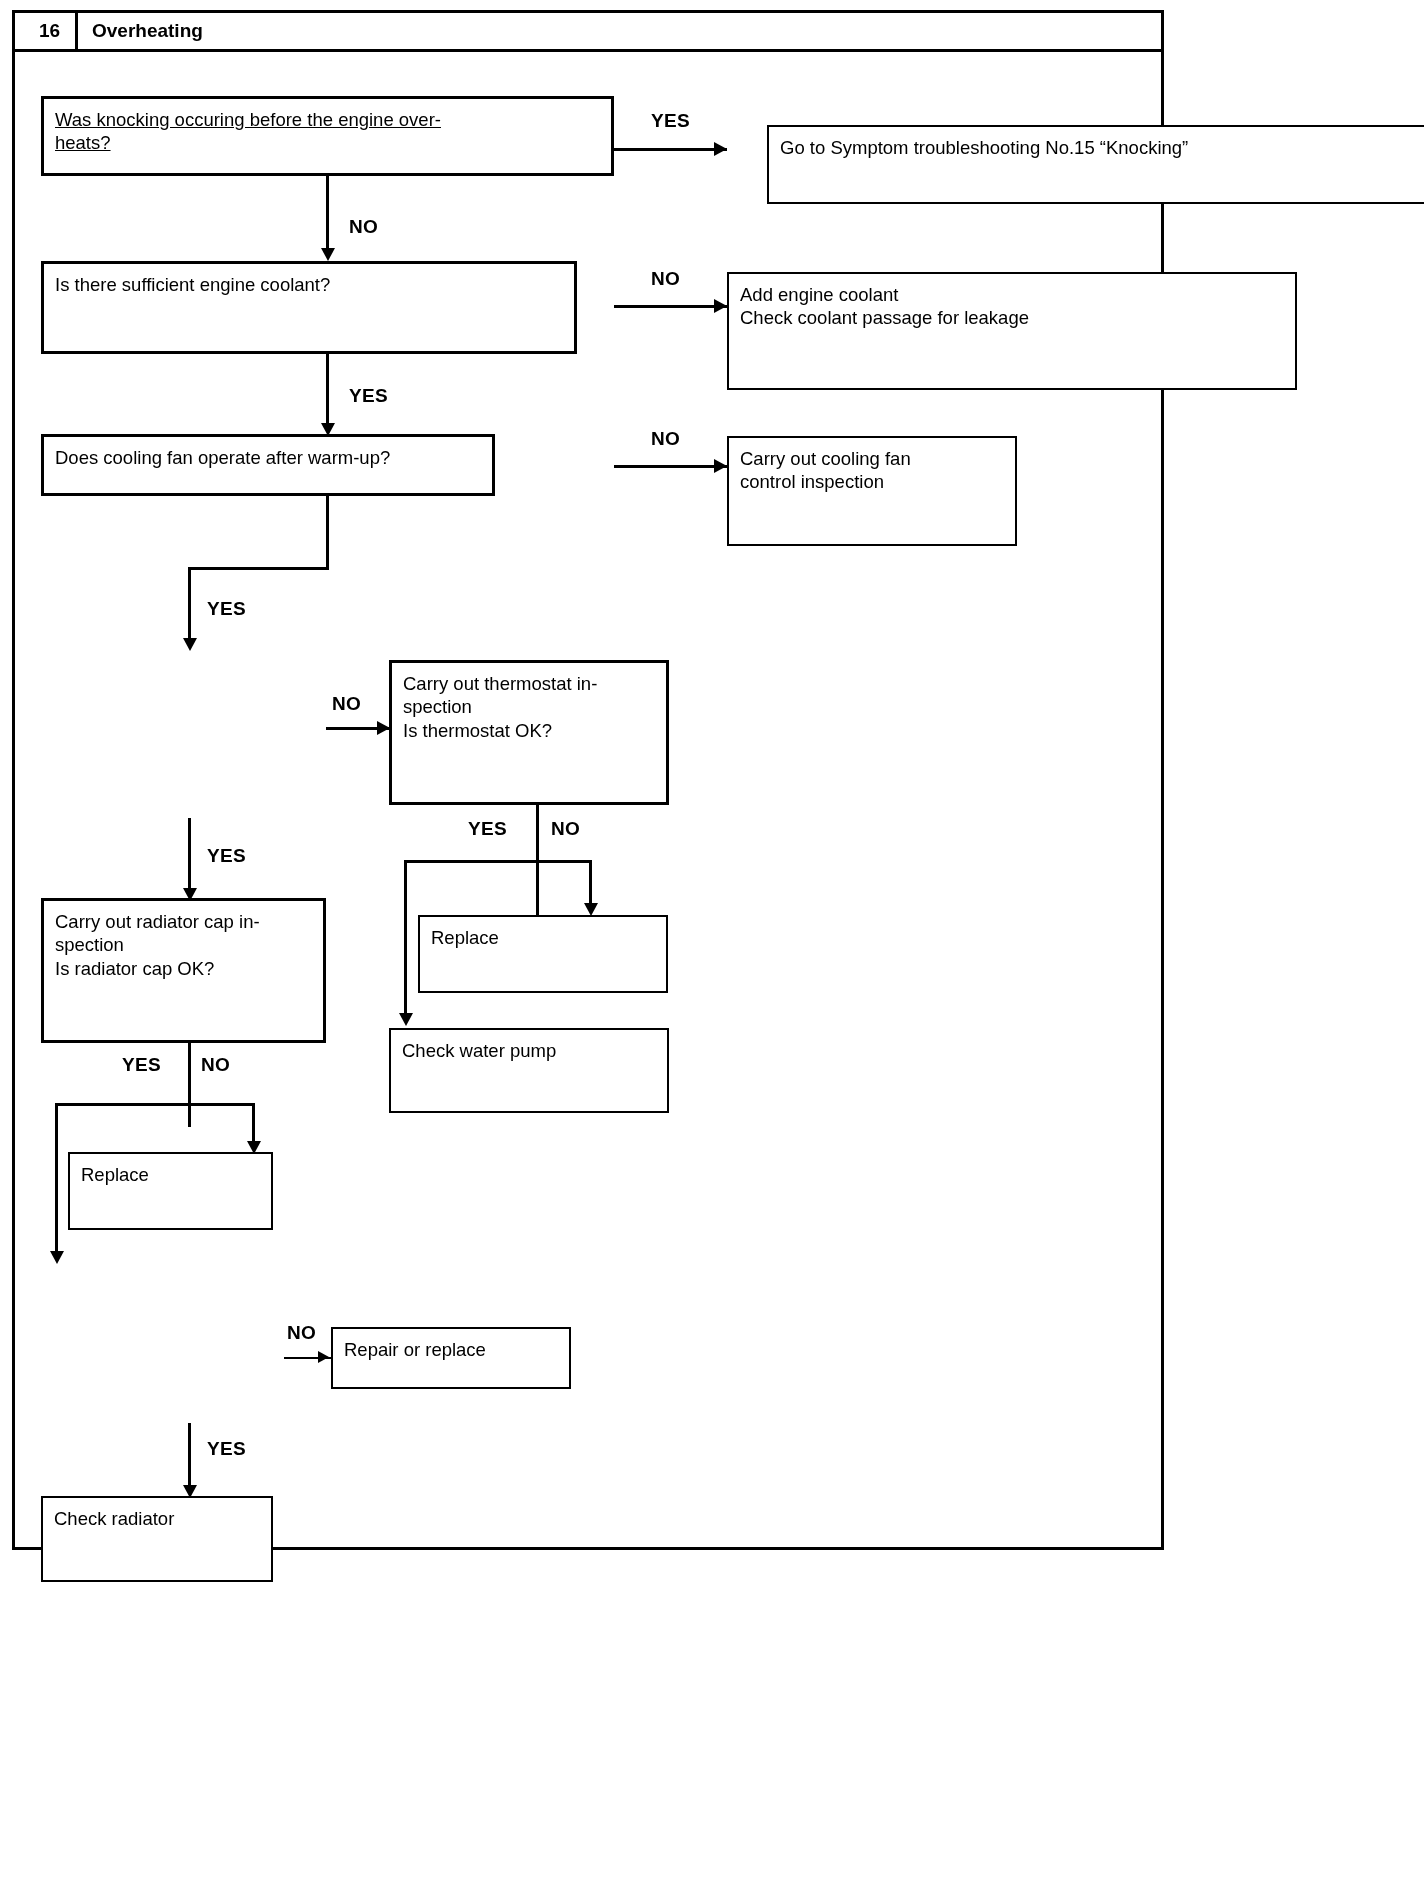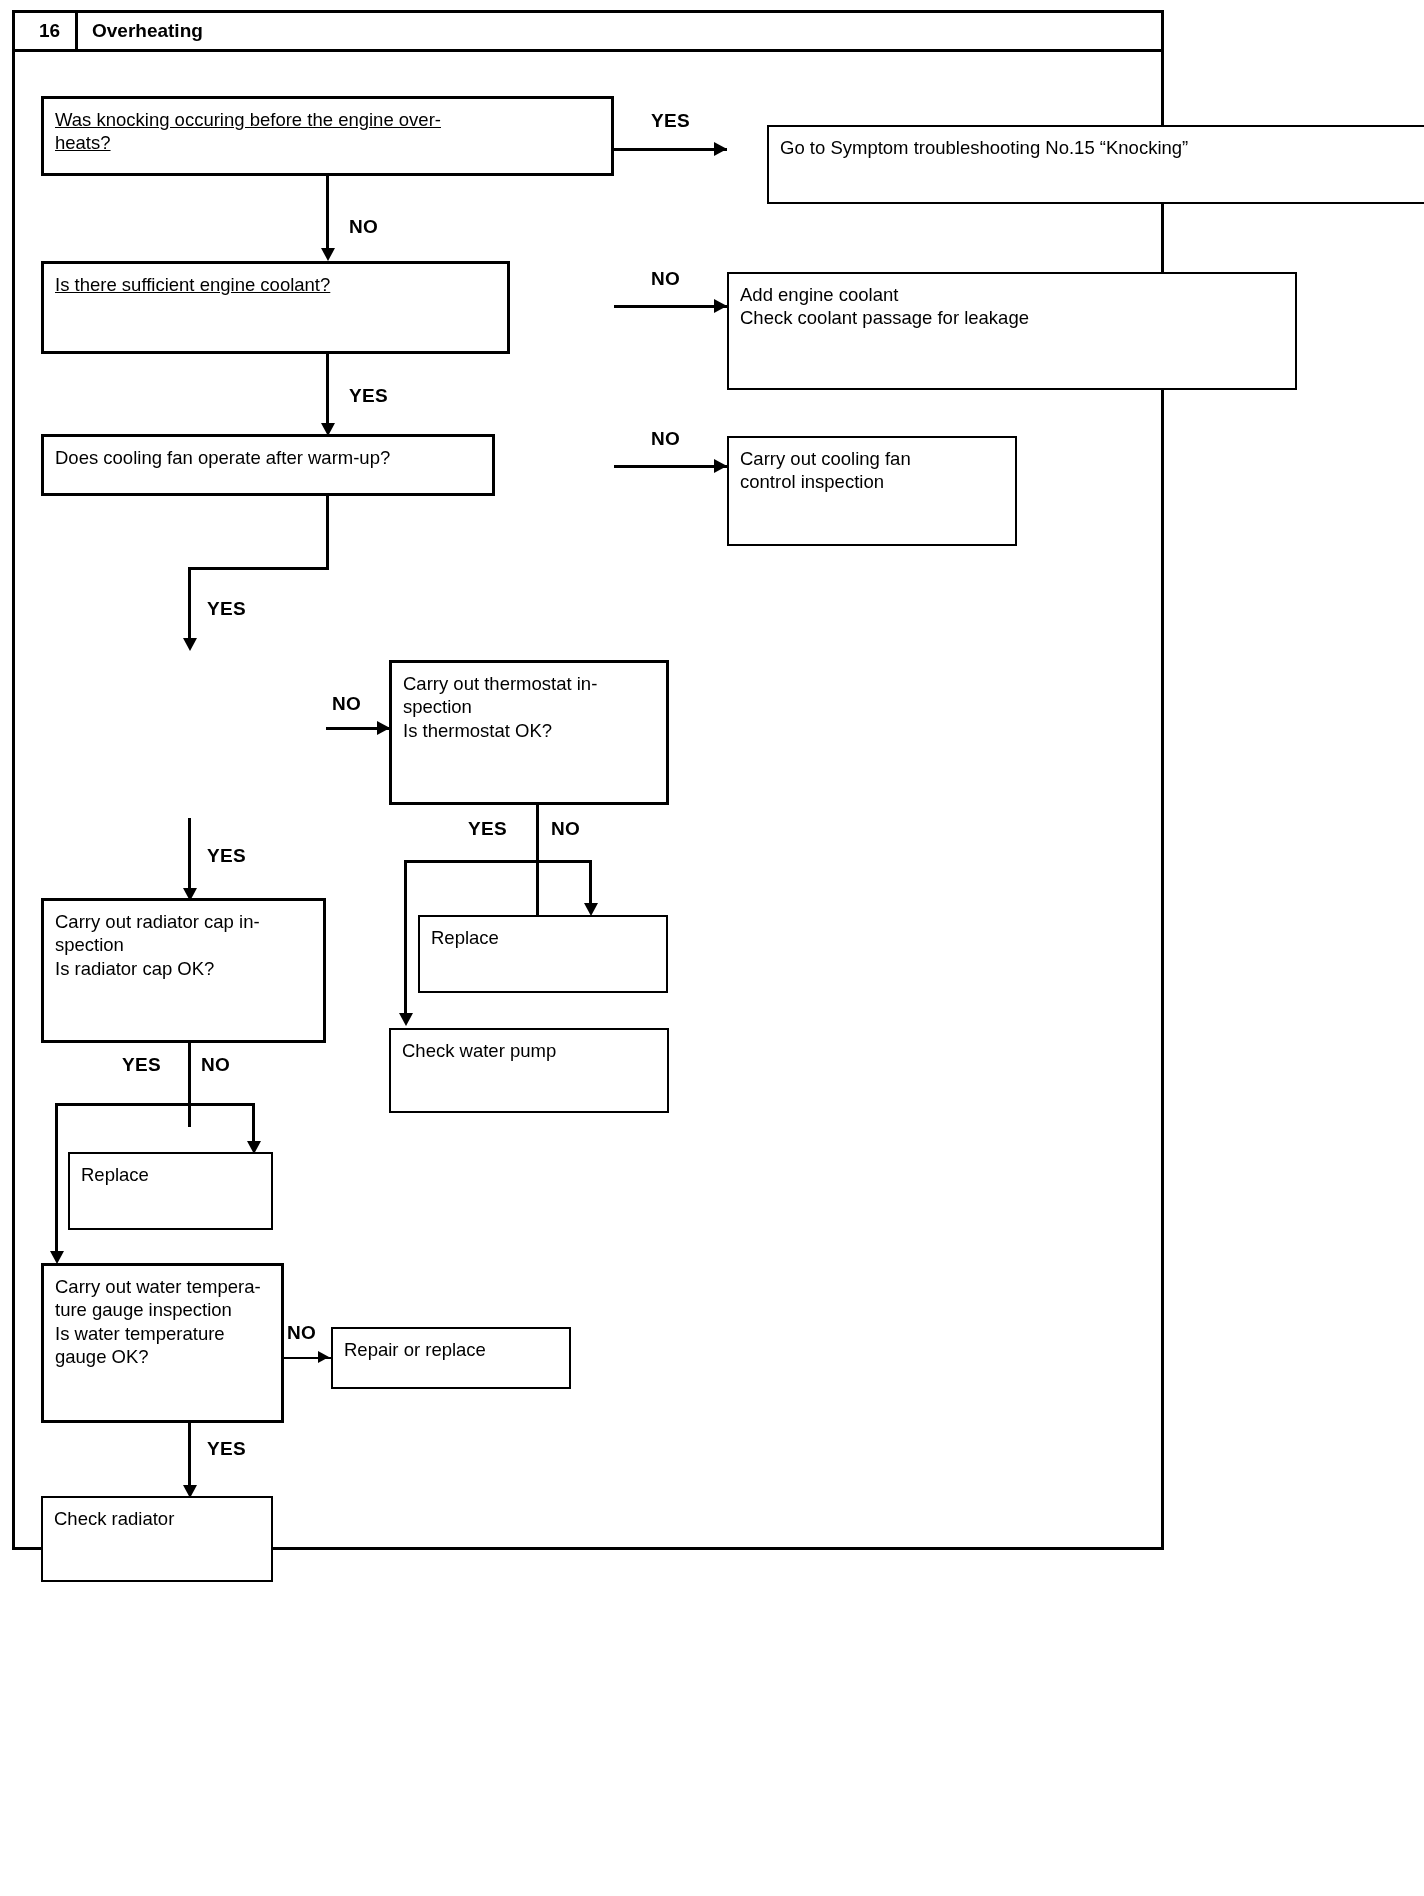--- a/index.html
+++ b/index.html
@@ -125,21 +125,21 @@
   <div class="hline" style="left:614px; top:148px; width:113px;"></div>
   <div class="arrow-right" style="left:714px; top:142px;"></div>
   <div class="lbl" style="left:651px; top:110px;">YES</div>
 
   <div class="node thin" style="left:727px; top:125px; width:688px; height:79px;margin-left:40px;">Go to Symptom troubleshooting No.15 “Knocking”</div>
 
   <div class="vline" style="left:326px; top:176px; height:78px;"></div>
   <div class="arrow-down" style="left:321px; top:248px;"></div>
   <div class="lbl" style="left:349px; top:216px;">NO</div>
 
-  <div class="node" style="left:41px; top:261px; width:469px; height:93px;text-decoration:underline;">Is there sufficient engine coolant?</div>
+  <div class="node" style="left:41px; top:261px; width:536px; height:93px;">Is there sufficient engine coolant?</div>
 
   <div class="hline" style="left:614px; top:305px; width:113px;"></div>
   <div class="arrow-right" style="left:714px; top:299px;"></div>
   <div class="lbl" style="left:651px; top:268px;">NO</div>
 
   <div class="node thin" style="left:727px; top:272px; width:570px; height:118px;">Add engine coolant
 Check coolant passage for leakage</div>
 
   <div class="vline" style="left:326px; top:354px; height:75px;"></div>
   <div class="arrow-down" style="left:321px; top:423px;"></div>
@@ -201,24 +201,20 @@
   <div class="hline" style="left:55px; top:1103px; width:136px;"></div>
   <div class="vline" style="left:55px; top:1103px; height:154px;"></div>
   <div class="arrow-down" style="left:50px; top:1251px;"></div>
 
   <div class="hline" style="left:188px; top:1103px; width:67px;"></div>
   <div class="vline" style="left:252px; top:1103px; height:46px;"></div>
   <div class="arrow-down" style="left:247px; top:1141px;"></div>
 
   <div class="node thin" style="left:68px; top:1152px; width:205px; height:78px;">Replace</div>
 
-  <div class="node" style="left:41px; top:1263px; width:243px; height:160px;">Carry out water tempera-
-ture gauge inspection
-Is water temperature
-gauge OK?</div>
 
   <div class="hline t2" style="left:284px; top:1357px; width:47px;"></div>
   <div class="arrow-right" style="left:318px; top:1351px; border-left-width:11px; border-top-width:6px; border-bottom-width:6px;"></div>
   <div class="lbl" style="left:287px; top:1322px;">NO</div>
 
   <div class="node thin" style="left:331px; top:1327px; width:240px; height:62px;">Repair or replace</div>
 
   <div class="vline" style="left:188px; top:1423px; height:68px;"></div>
   <div class="arrow-down" style="left:183px; top:1485px;"></div>
   <div class="lbl" style="left:207px; top:1438px;">YES</div>

